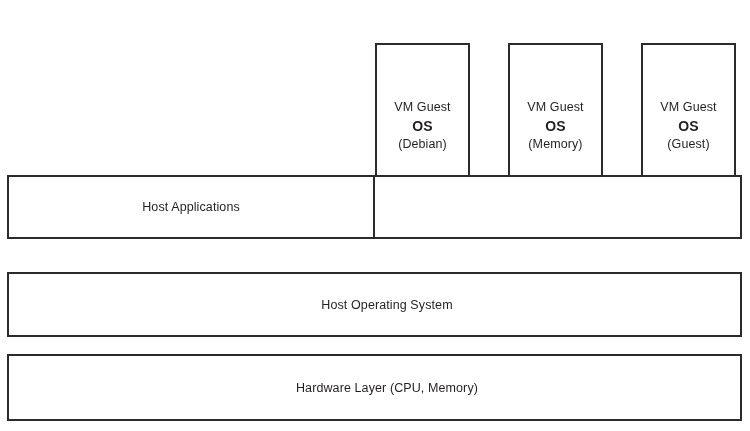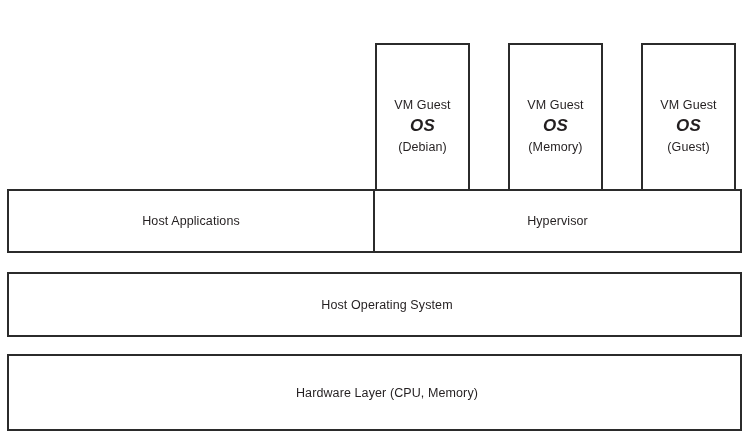--- a/index.html
+++ b/index.html
@@ -37,41 +37,40 @@
     margin-top: 25px;
   }
   .vm-box .vm-label {
     display: block;
     line-height: 1.42;
     font-size: 12.5px;
     letter-spacing: 0.1px;
     color: #231f20;
   }
   .vm-box .vm-os {
-    font-size: 17px;
+    font-size: 14px;
     font-weight: 600;
-    font-style: italic;
   }
   #vm-ubuntu { left: 375px; }
   #vm-debian { left: 508px; }
   #vm-redhat { left: 641px; }
 
   
   .layer-row {
     left: 7px;
     width: 735px;
     padding-left: 25px;
   }
   .layer-label {
     font-size: 12.5px;
     letter-spacing: 0.1px;
     color: #231f20;
   }
   #row-host-apps-hypervisor {
-    top: 189px;
+    top: 175px;
     height: 64px;
     border: 2px solid #2b2b2b;
     display: flex;
     align-items: stretch;
     justify-content: flex-start;
     padding: 0;
   }
   .half-cell {
     display: flex;
     align-items: center;
@@ -84,21 +83,21 @@
   }
   #cell-hypervisor {
     flex: 1 1 auto;
   }
   #row-host-os {
     top: 272px;
     height: 65px;
   }
   #row-hardware {
     top: 354px;
-    height: 77px;
+    height: 67px;
   }
 </style>
 </head>
 <body>
 
 <div id="diagram">
 
   <div class="box vm-box" id="vm-ubuntu">
     <span class="vm-text">
       <span class="vm-label">VM Guest</span>
@@ -120,23 +119,20 @@
       <span class="vm-label">VM Guest</span>
       <span class="vm-label vm-os">OS</span>
       <span class="vm-label">(Guest)</span>
     </span>
   </div>
 
   <div class="box layer-row" id="row-host-apps-hypervisor">
     <div class="half-cell" id="cell-host-applications">
       <span class="layer-label">Host Applications</span>
     </div>
-    <div class="half-cell" id="cell-hypervisor">
-      <span class="layer-label">Hypervisor</span>
-    </div>
   </div>
 
   <div class="box layer-row" id="row-host-os">
     <span class="layer-label">Host Operating System</span>
   </div>
 
   <div class="box layer-row" id="row-hardware">
     <span class="layer-label">Hardware Layer (CPU, Memory)</span>
   </div>
 

